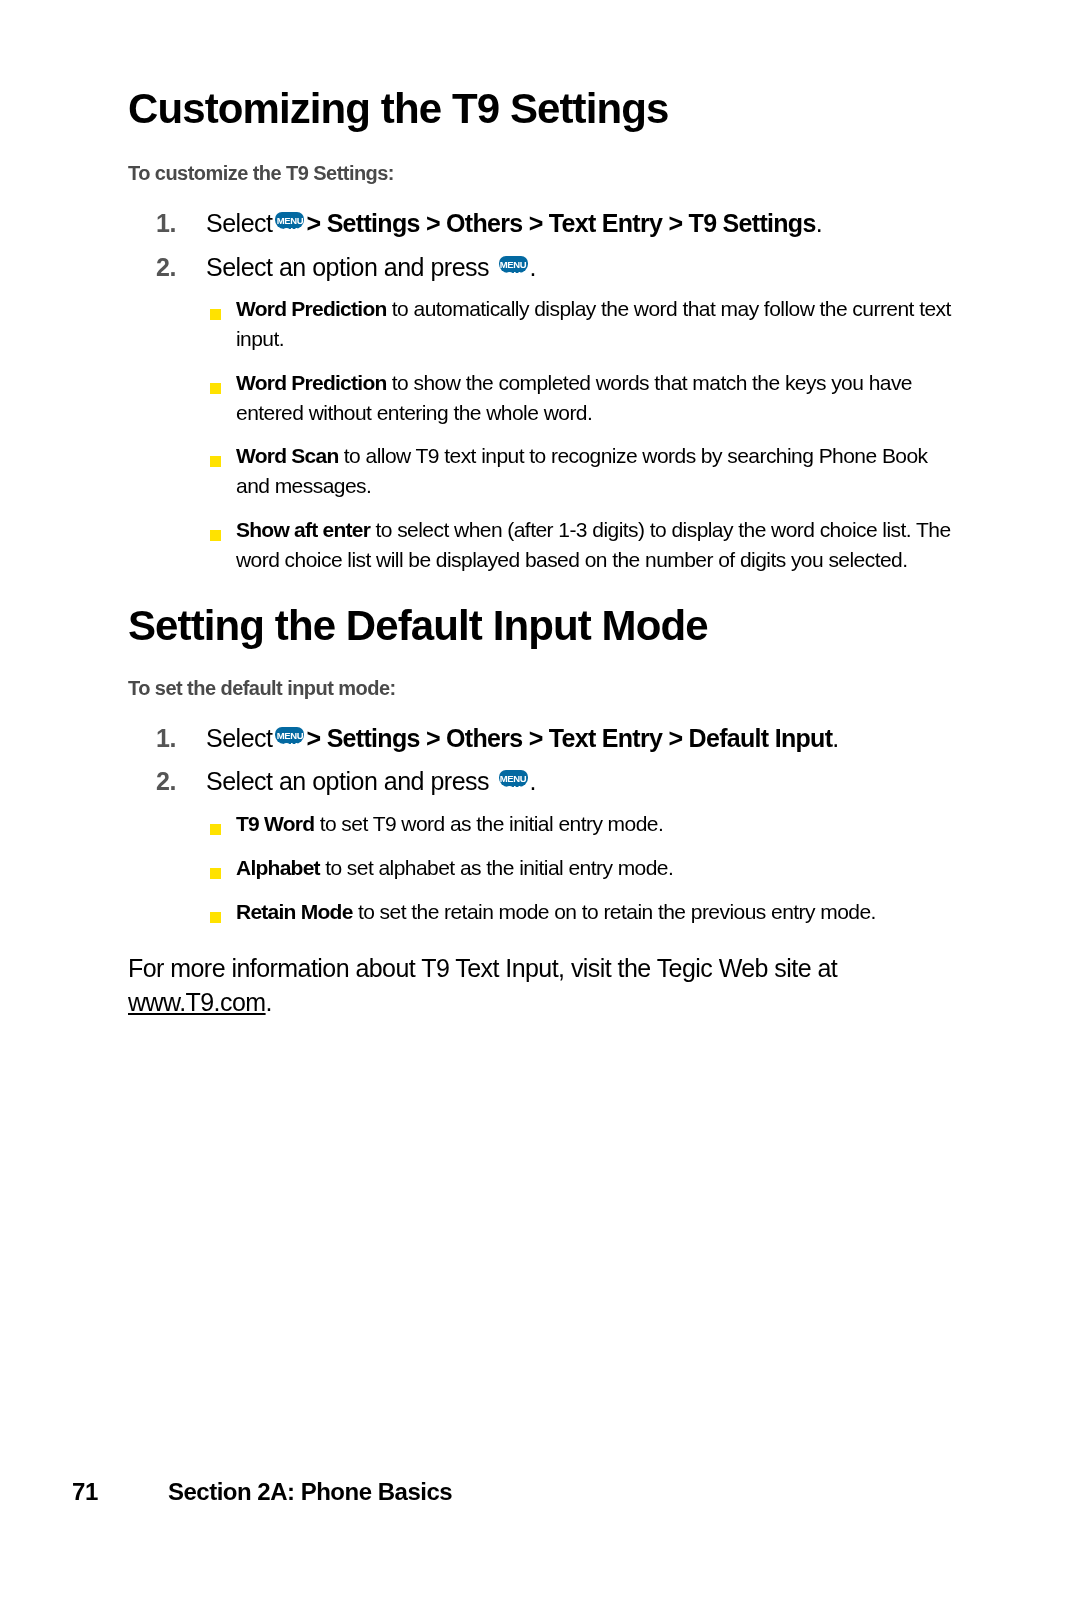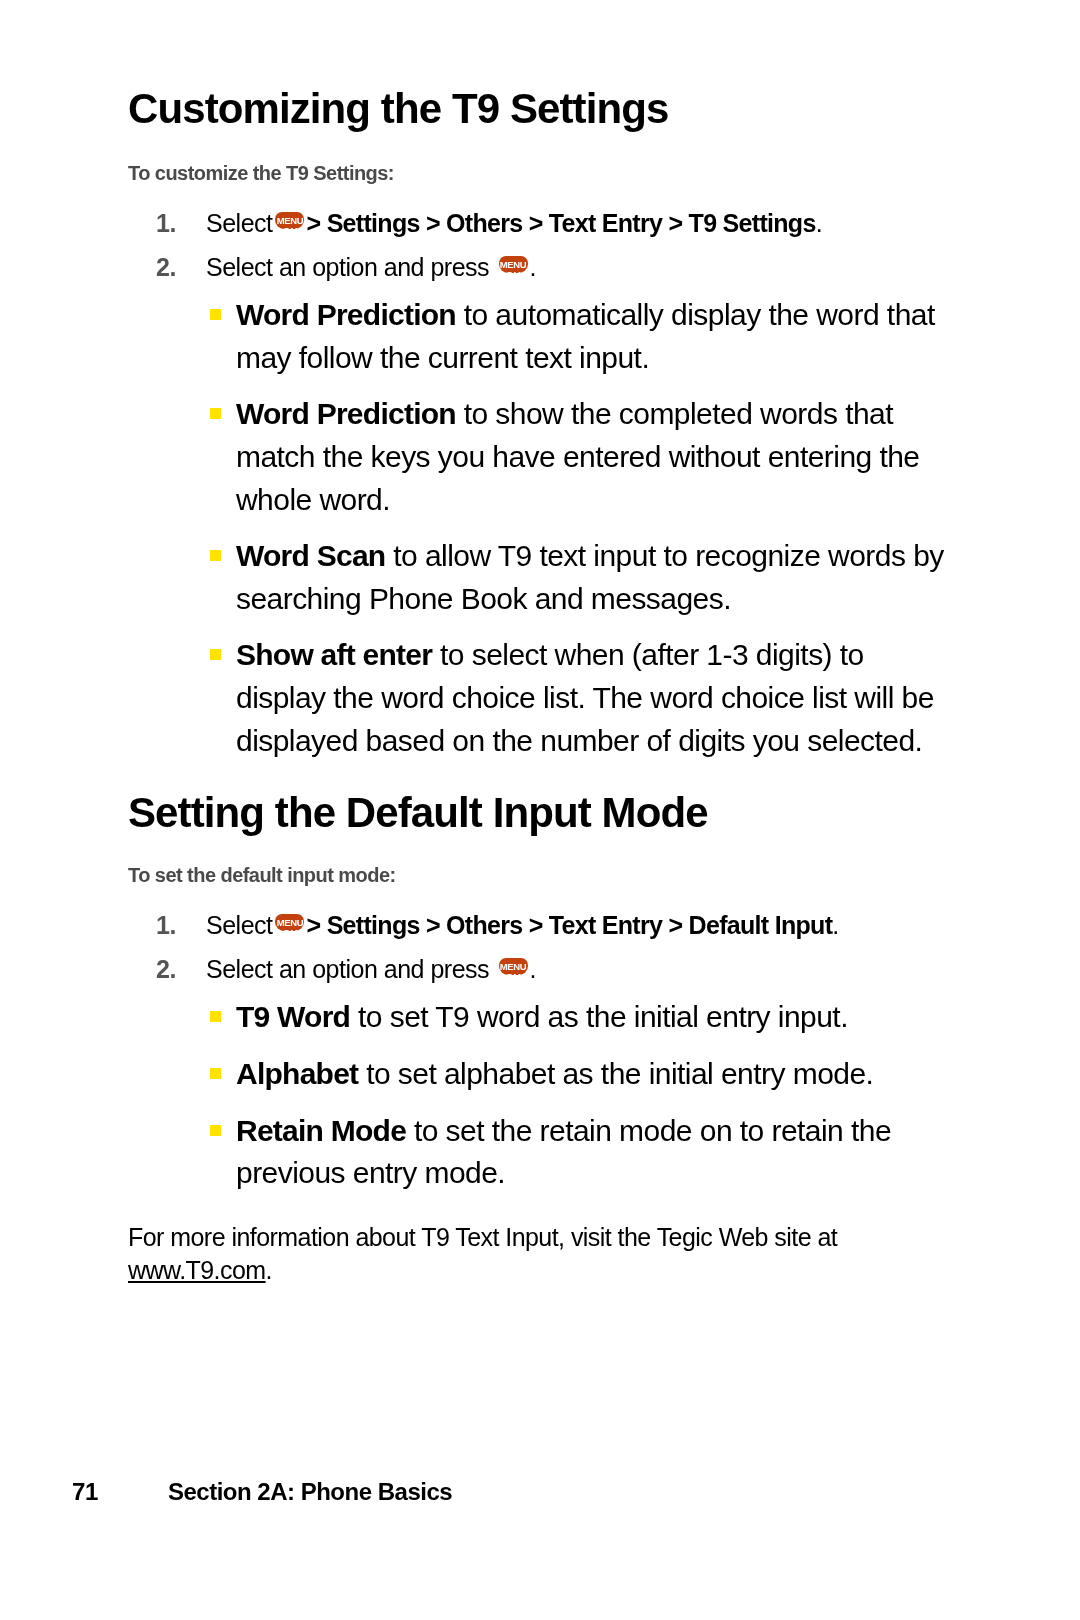--- a/index.html
+++ b/index.html
@@ -78,21 +78,21 @@
     font-weight: bold;
     letter-spacing: -0.7px;
   }
 
   
   .menukey {
     display: inline-block;
     vertical-align: -5px;
     width: 29px;
     height: 17px;
-    background: #c2410c;
+    background: #0369a1;
     border-radius: 7px 7px 9px 9px;
     position: relative;
     margin: 0 2px 8px 3px;
     line-height: 1;
   }
   .menukey .mk-top,
   .menukey .mk-bot {
     position: absolute;
     left: 0;
     width: 100%;
@@ -113,21 +113,21 @@
 
   
   .bullets {
     margin: 0;
     padding: 0;
     list-style: none;
   }
   .bullet {
     position: relative;
     padding-left: 108px;
-    font-size: 30px;
+    font-size: 21px;
     letter-spacing: -0.55px;
     line-height: 1.42;
     margin-bottom: 14px;
     color: #000000;
   }
   .bullet .sq {
     position: absolute;
     left: 82px;
     top: 15px;
     width: 11px;
@@ -221,21 +221,21 @@
     </div>
 
     <div class="step">
       <span class="num">2.</span>
       <span>Select an option and press</span>&nbsp;<span class="menukey"><span class="mk-top">MENU</span><span class="mk-bot">OK</span></span><span>.</span>
     </div>
 
     <ul class="bullets">
       <li class="bullet">
         <span class="sq"></span>
-        <span class="term">T9 Word</span><span> to set T9 word as the initial entry input.</span>
+        <span class="term">T9 Word</span><span> to set T9 word as the initial entry mode.</span>
       </li>
       <li class="bullet">
         <span class="sq"></span>
         <span class="term">Alphabet</span><span> to set alphabet as the initial entry mode.</span>
       </li>
       <li class="bullet">
         <span class="sq"></span>
         <span class="term">Retain Mode</span><span> to set the retain mode on to retain the previous entry mode.</span>
       </li>
     </ul>

